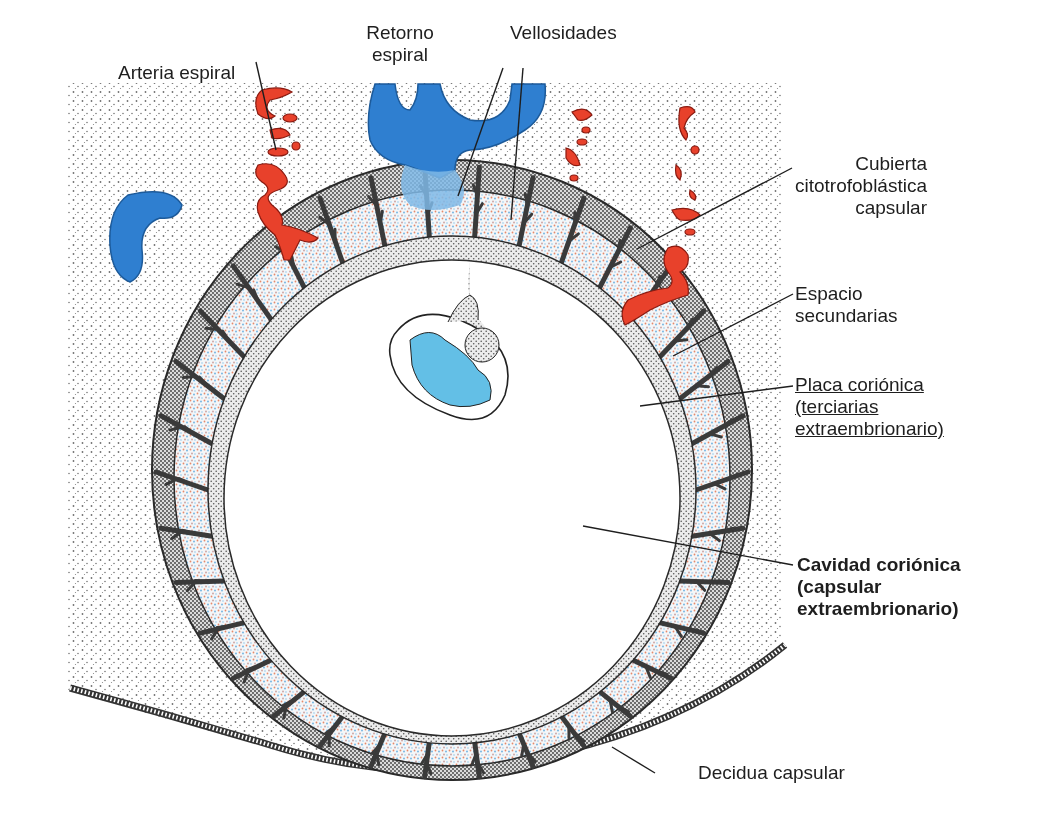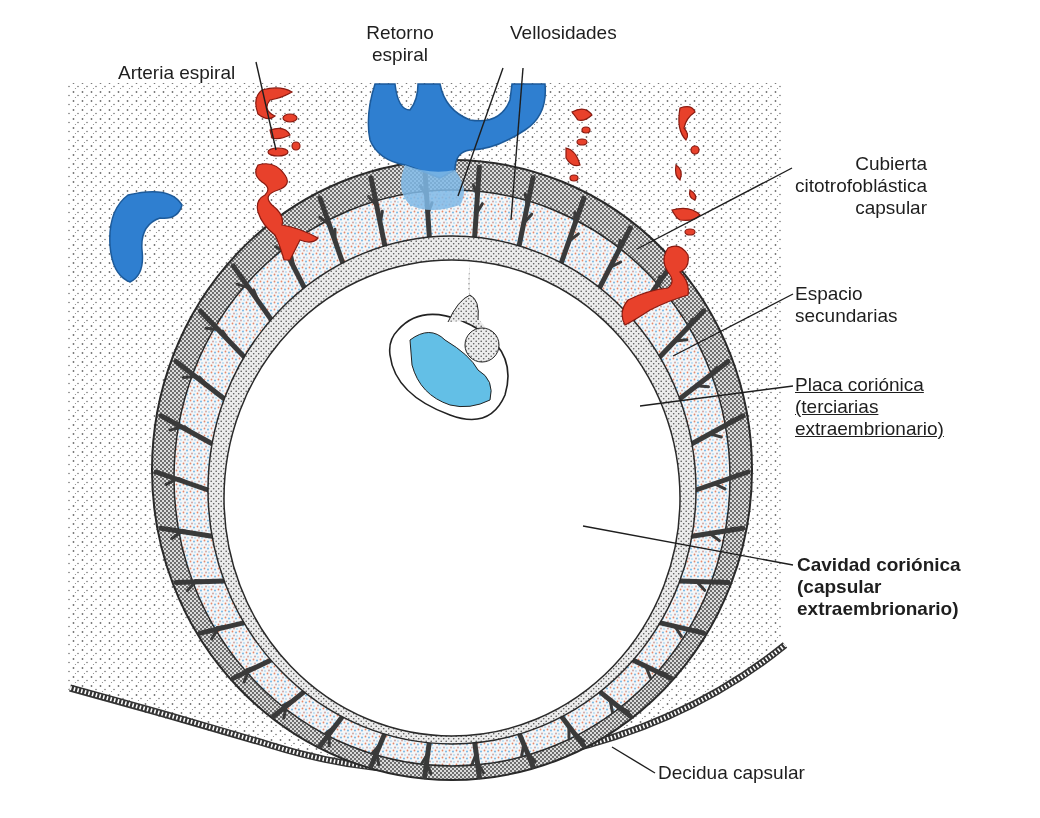--- a/index.html
+++ b/index.html
@@ -244,15 +244,15 @@
 <div class="lbl" style="left:795px; top:374px;text-decoration:underline;">
   <span>Placa coriónica</span>
   <span>(terciarias</span>
   <span>extraembrionario)</span>
 </div>
 <div class="lbl" style="left:797px; top:554px;font-weight:bold;">
   <span>Cavidad coriónica</span>
   <span>(capsular</span>
   <span>extraembrionario)</span>
 </div>
-<div class="lbl" style="left:658px; top:762px;">
+<div class="lbl" style="left:698px; top:762px;">
   <span>Decidua capsular</span>
 </div>
 
 </body></html>

